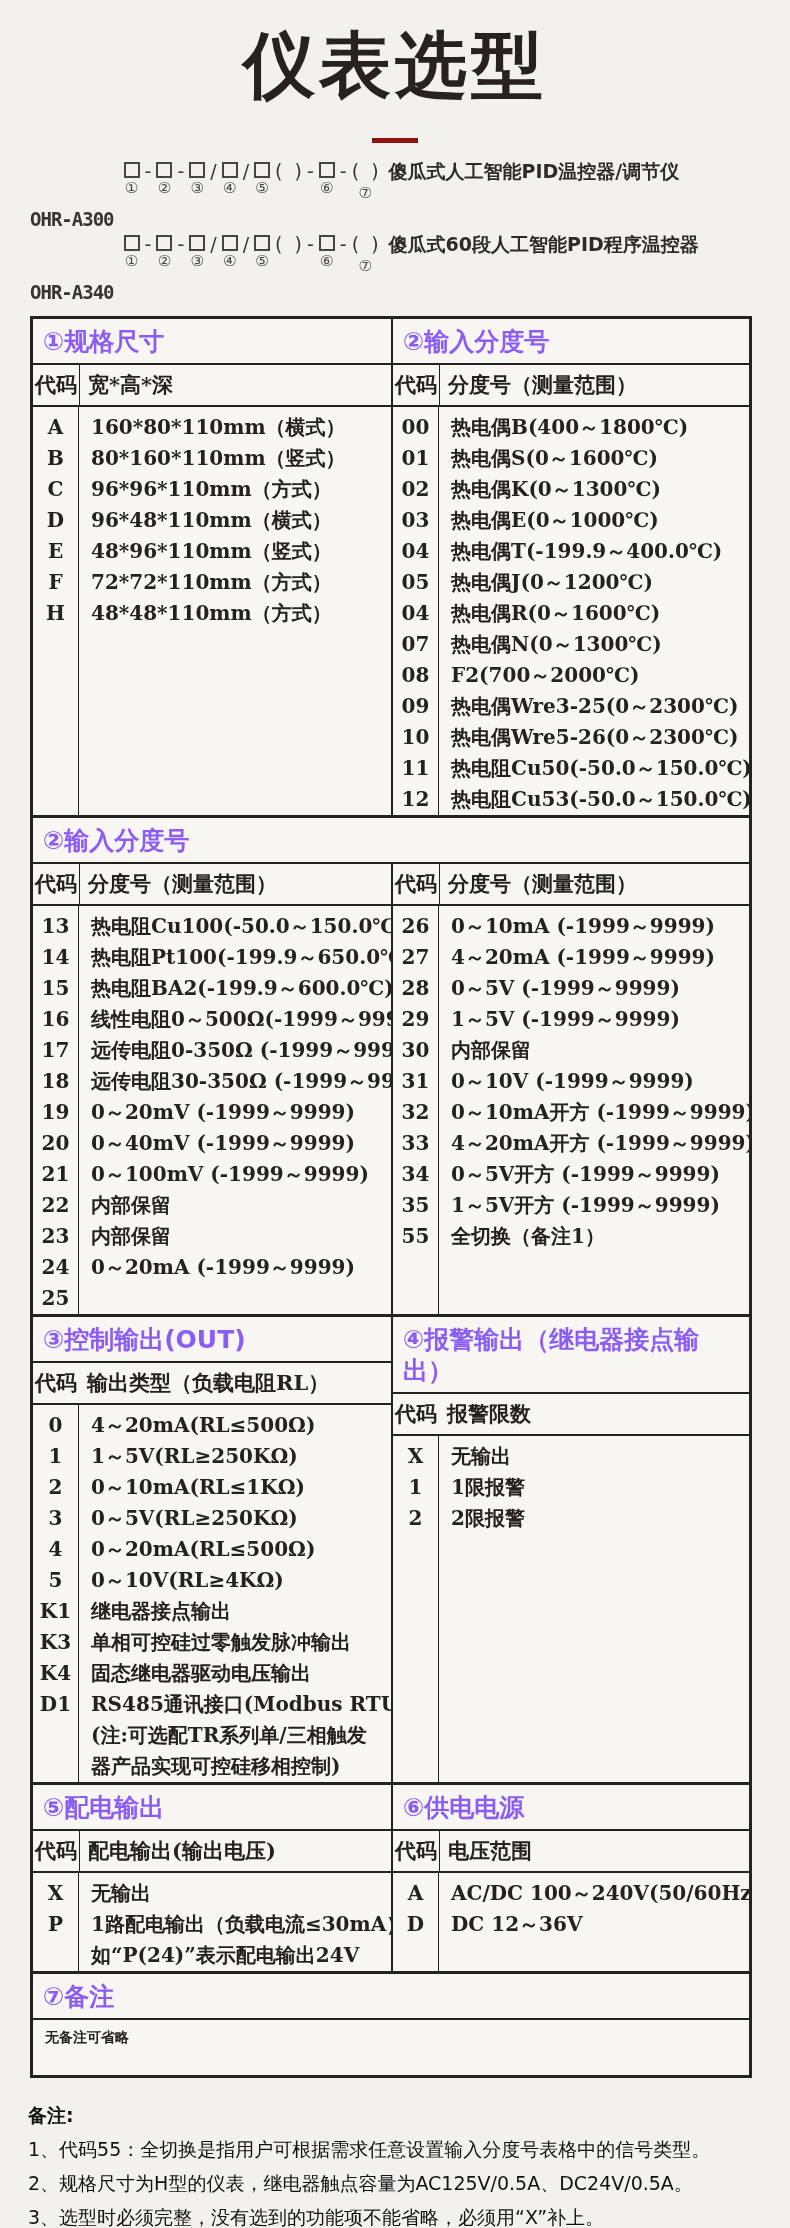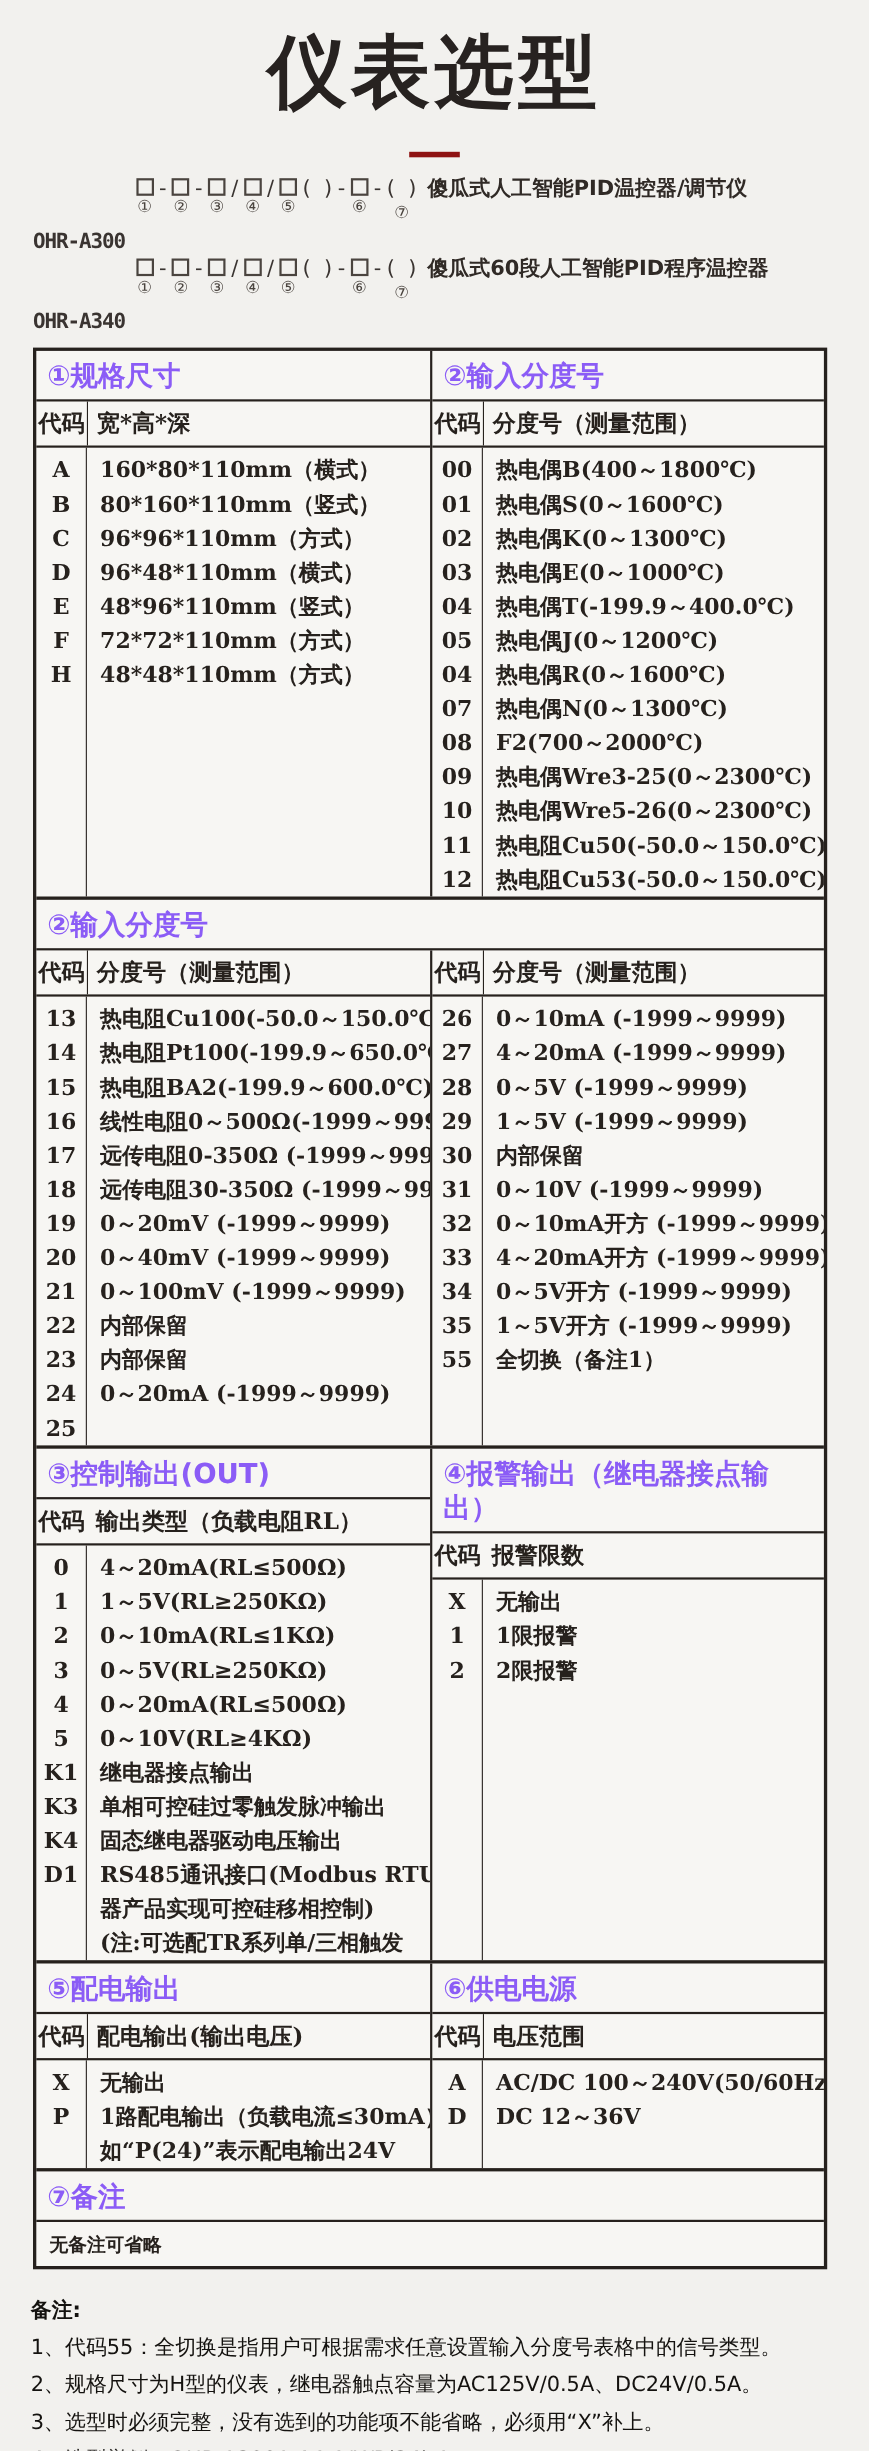--- a/index.html
+++ b/index.html
@@ -44,21 +44,21 @@
     padding:7px 10px 6px;line-height:31px;border-bottom:2px solid #26211d;
   }
   .subhead{display:flex;border-bottom:2px solid #26211d;font-weight:bold;font-size:21px;color:#26211d;justify-content:flex-end;}
   .subhead .code-h{width:46px;text-align:center;padding:6px 0;border-right:1px solid #26211d;flex:none;}
   .subhead.noline .code-h{border-right:none;}
   .subhead .desc-h{flex:1;padding:6px 8px;white-space:nowrap;overflow:hidden;}
   .body{display:flex;flex:1;align-items:stretch;}
   .col-code{width:46px;flex:none;border-right:1px solid #26211d;text-align:center;padding-top:5px;box-sizing:border-box;}
   .col-val{flex:1;padding:5px 0 0 12px;overflow:hidden;}
   .cell{height:31px;line-height:31px;font-size:20px;font-weight:600;color:#26211d;white-space:nowrap;}
-  .remark-body{font-size:17px;font-weight:600;color:#26211d;padding:9px 12px 8px;}
+  .remark-body{font-size:14px;font-weight:600;color:#26211d;padding:9px 12px 28px;}
   
   .footnotes{margin:20px 0 0 28px;font-size:19px;color:#14120f;}
   .fn-label{font-weight:bold;line-height:34px;}
   .fn-item{line-height:34px;font-weight:500;white-space:nowrap;}
   .fn-item.indent{padding-left:122px;}
 </style>
 </head>
 <body>
 
 <div class="page-title">仪表选型</div>
@@ -365,22 +365,22 @@
             <div class="cell">4～20mA(RL≤500Ω)</div>
             <div class="cell">1～5V(RL≥250KΩ)</div>
             <div class="cell">0～10mA(RL≤1KΩ)</div>
             <div class="cell">0～5V(RL≥250KΩ)</div>
             <div class="cell">0～20mA(RL≤500Ω)</div>
             <div class="cell">0～10V(RL≥4KΩ)</div>
             <div class="cell">继电器接点输出</div>
             <div class="cell">单相可控硅过零触发脉冲输出</div>
             <div class="cell">固态继电器驱动电压输出</div>
             <div class="cell">RS485通讯接口(Modbus RTU)</div>
+            <div class="cell">(注:可选配TR系列单/三相触发</div>
             <div class="cell">器产品实现可控硅移相控制)</div>
-            <div class="cell">(注:可选配TR系列单/三相触发</div>
           </div>
         </div>
     </div>
     <div class="half rightd">
       <div class="sect-title">④报警输出（继电器接点输出）</div>
       <div class="subhead noline">
           <div class="code-h">代码</div>
           <div class="desc-h">报警限数</div>
         </div>
       <div class="body">

